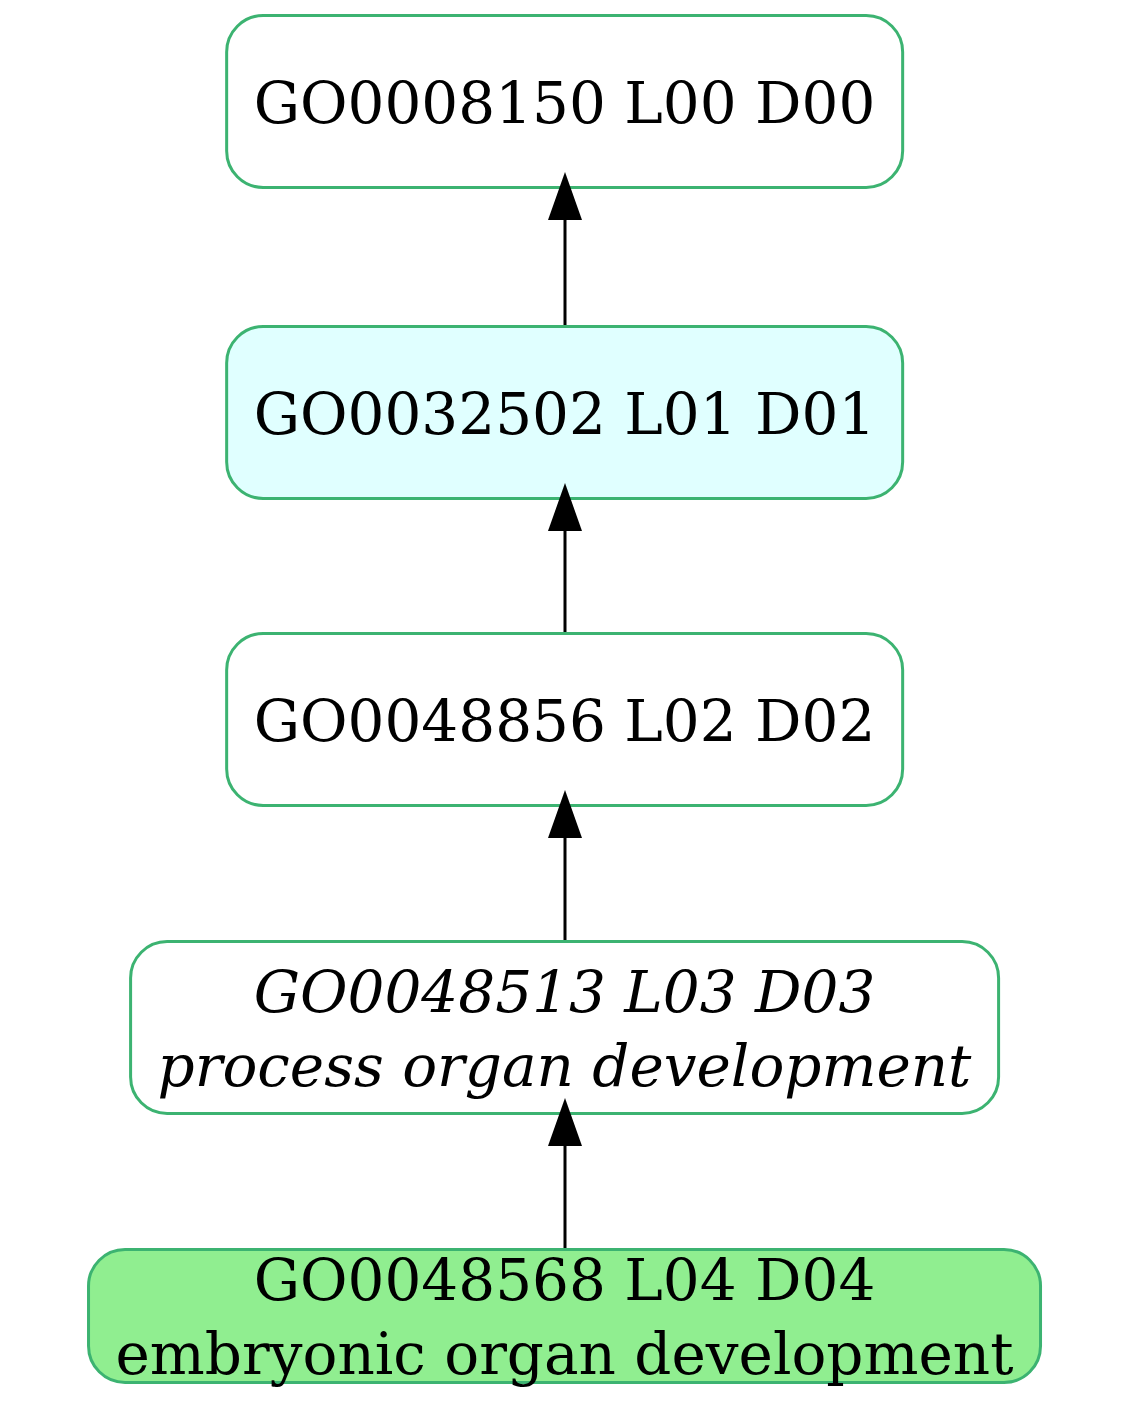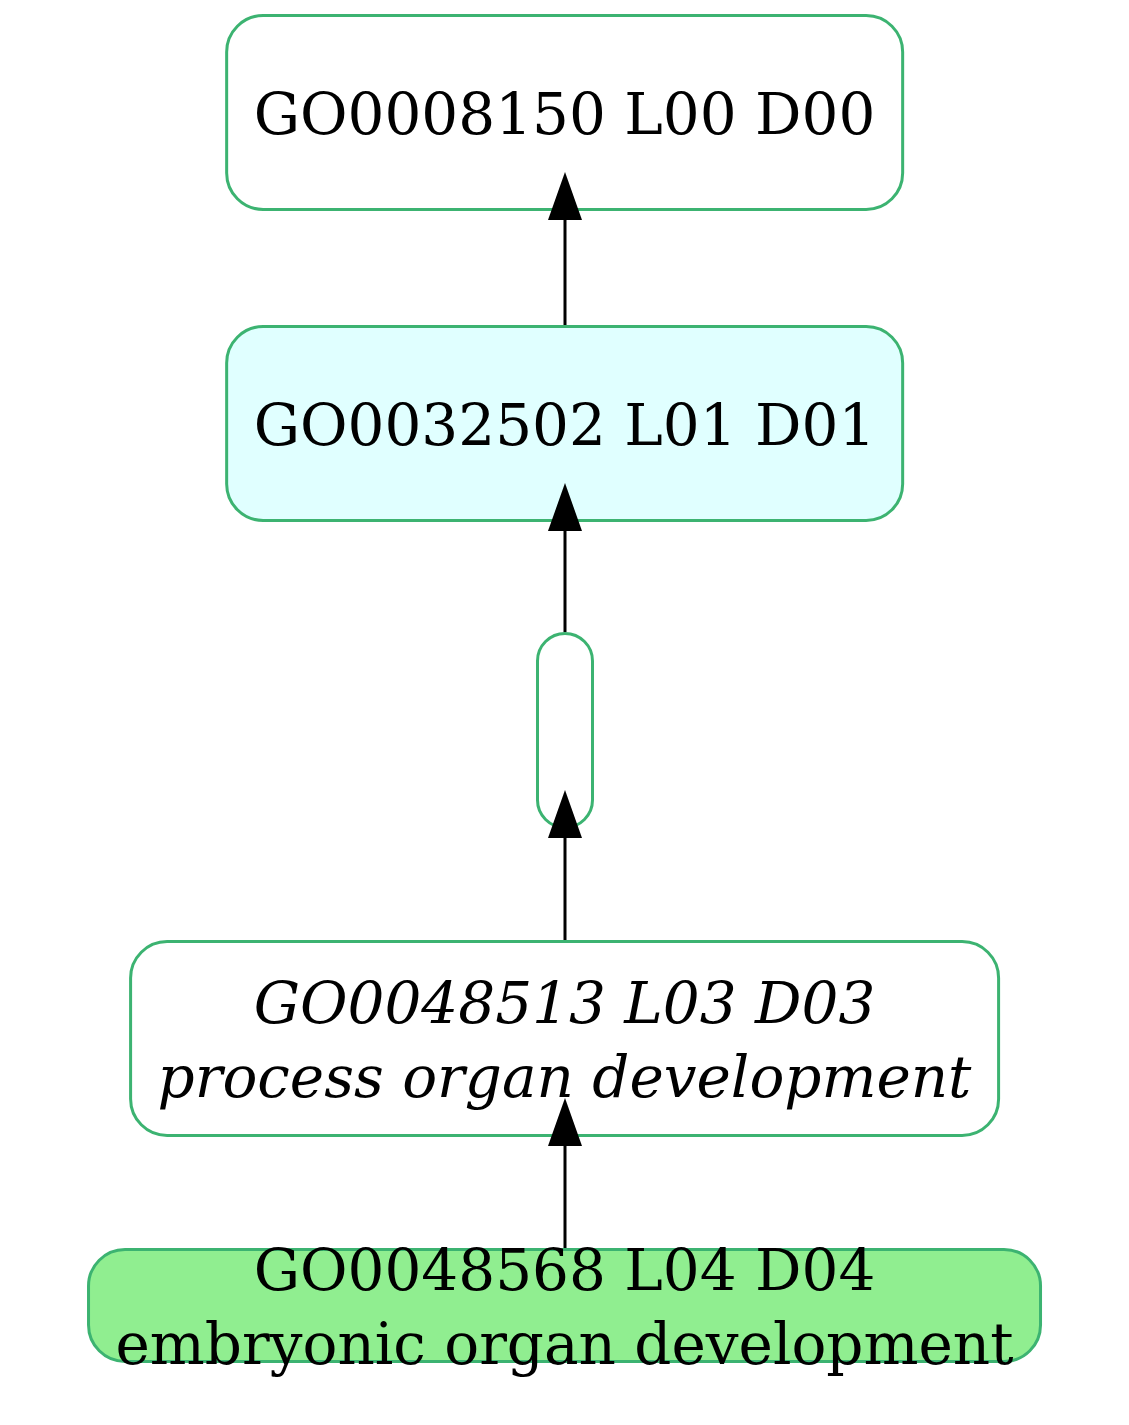--- a/index.html
+++ b/index.html
@@ -13,40 +13,40 @@
     width: 1129px;
     height: 1425px;
     background: #ffffff;
     overflow: hidden;
   }
   .node {
     position: absolute;
     left: 50%;
     transform: translateX(-50%);
     box-sizing: border-box;
-    height: 197px;
+    height: 175px;
     padding: 2px 26px 0 26px;
     border: 3px solid #3cb371;
     border-radius: 38px;
     background: #ffffff;
     color: #000000;
     font-size: 58px;
     line-height: 74px;
     text-align: center;
     white-space: nowrap;
     display: flex;
     flex-direction: column;
     justify-content: center;
   }
   .node .line { display: block; }
   .n1 { top: 14px; }
   .n2 { top: 325px; text-align: right; }
   .n3 { top: 632px; }
   .n4 { top: 940px; }
-  .n5 { top: 1248px; height: 115px; }
+  .n5 { top: 1248px; height: 136px; }
 
   .edge {
     position: absolute;
     left: 548px;
     width: 34px;
   }
   .e1 { top: 172px; height: 153px; }
   .e2 { top: 483px; height: 149px; }
   .e3 { top: 790px; height: 150px; }
   .e4 { top: 1098px; height: 150px; }
@@ -88,20 +88,21 @@
   <div class="node n2" style="background-color: rgb(224, 255, 255);">
     <span class="line">GO0032502 L01 D01</span>
   </div>
 
   <div class="edge e2">
     <span class="head"></span>
     <span class="shaft"></span>
   </div>
 
   <div class="node n3" style="background-color: rgb(255, 255, 255);">
+    <span class="line">GO0048856 L02 D02</span>
   </div>
 
   <div class="edge e3">
     <span class="head"></span>
     <span class="shaft"></span>
   </div>
 
   <div class="node n4" style="background-color: rgb(255, 255, 255); font-style: italic;">
     <span class="line">GO0048513 L03 D03</span>
     <span class="line">process organ development</span>

